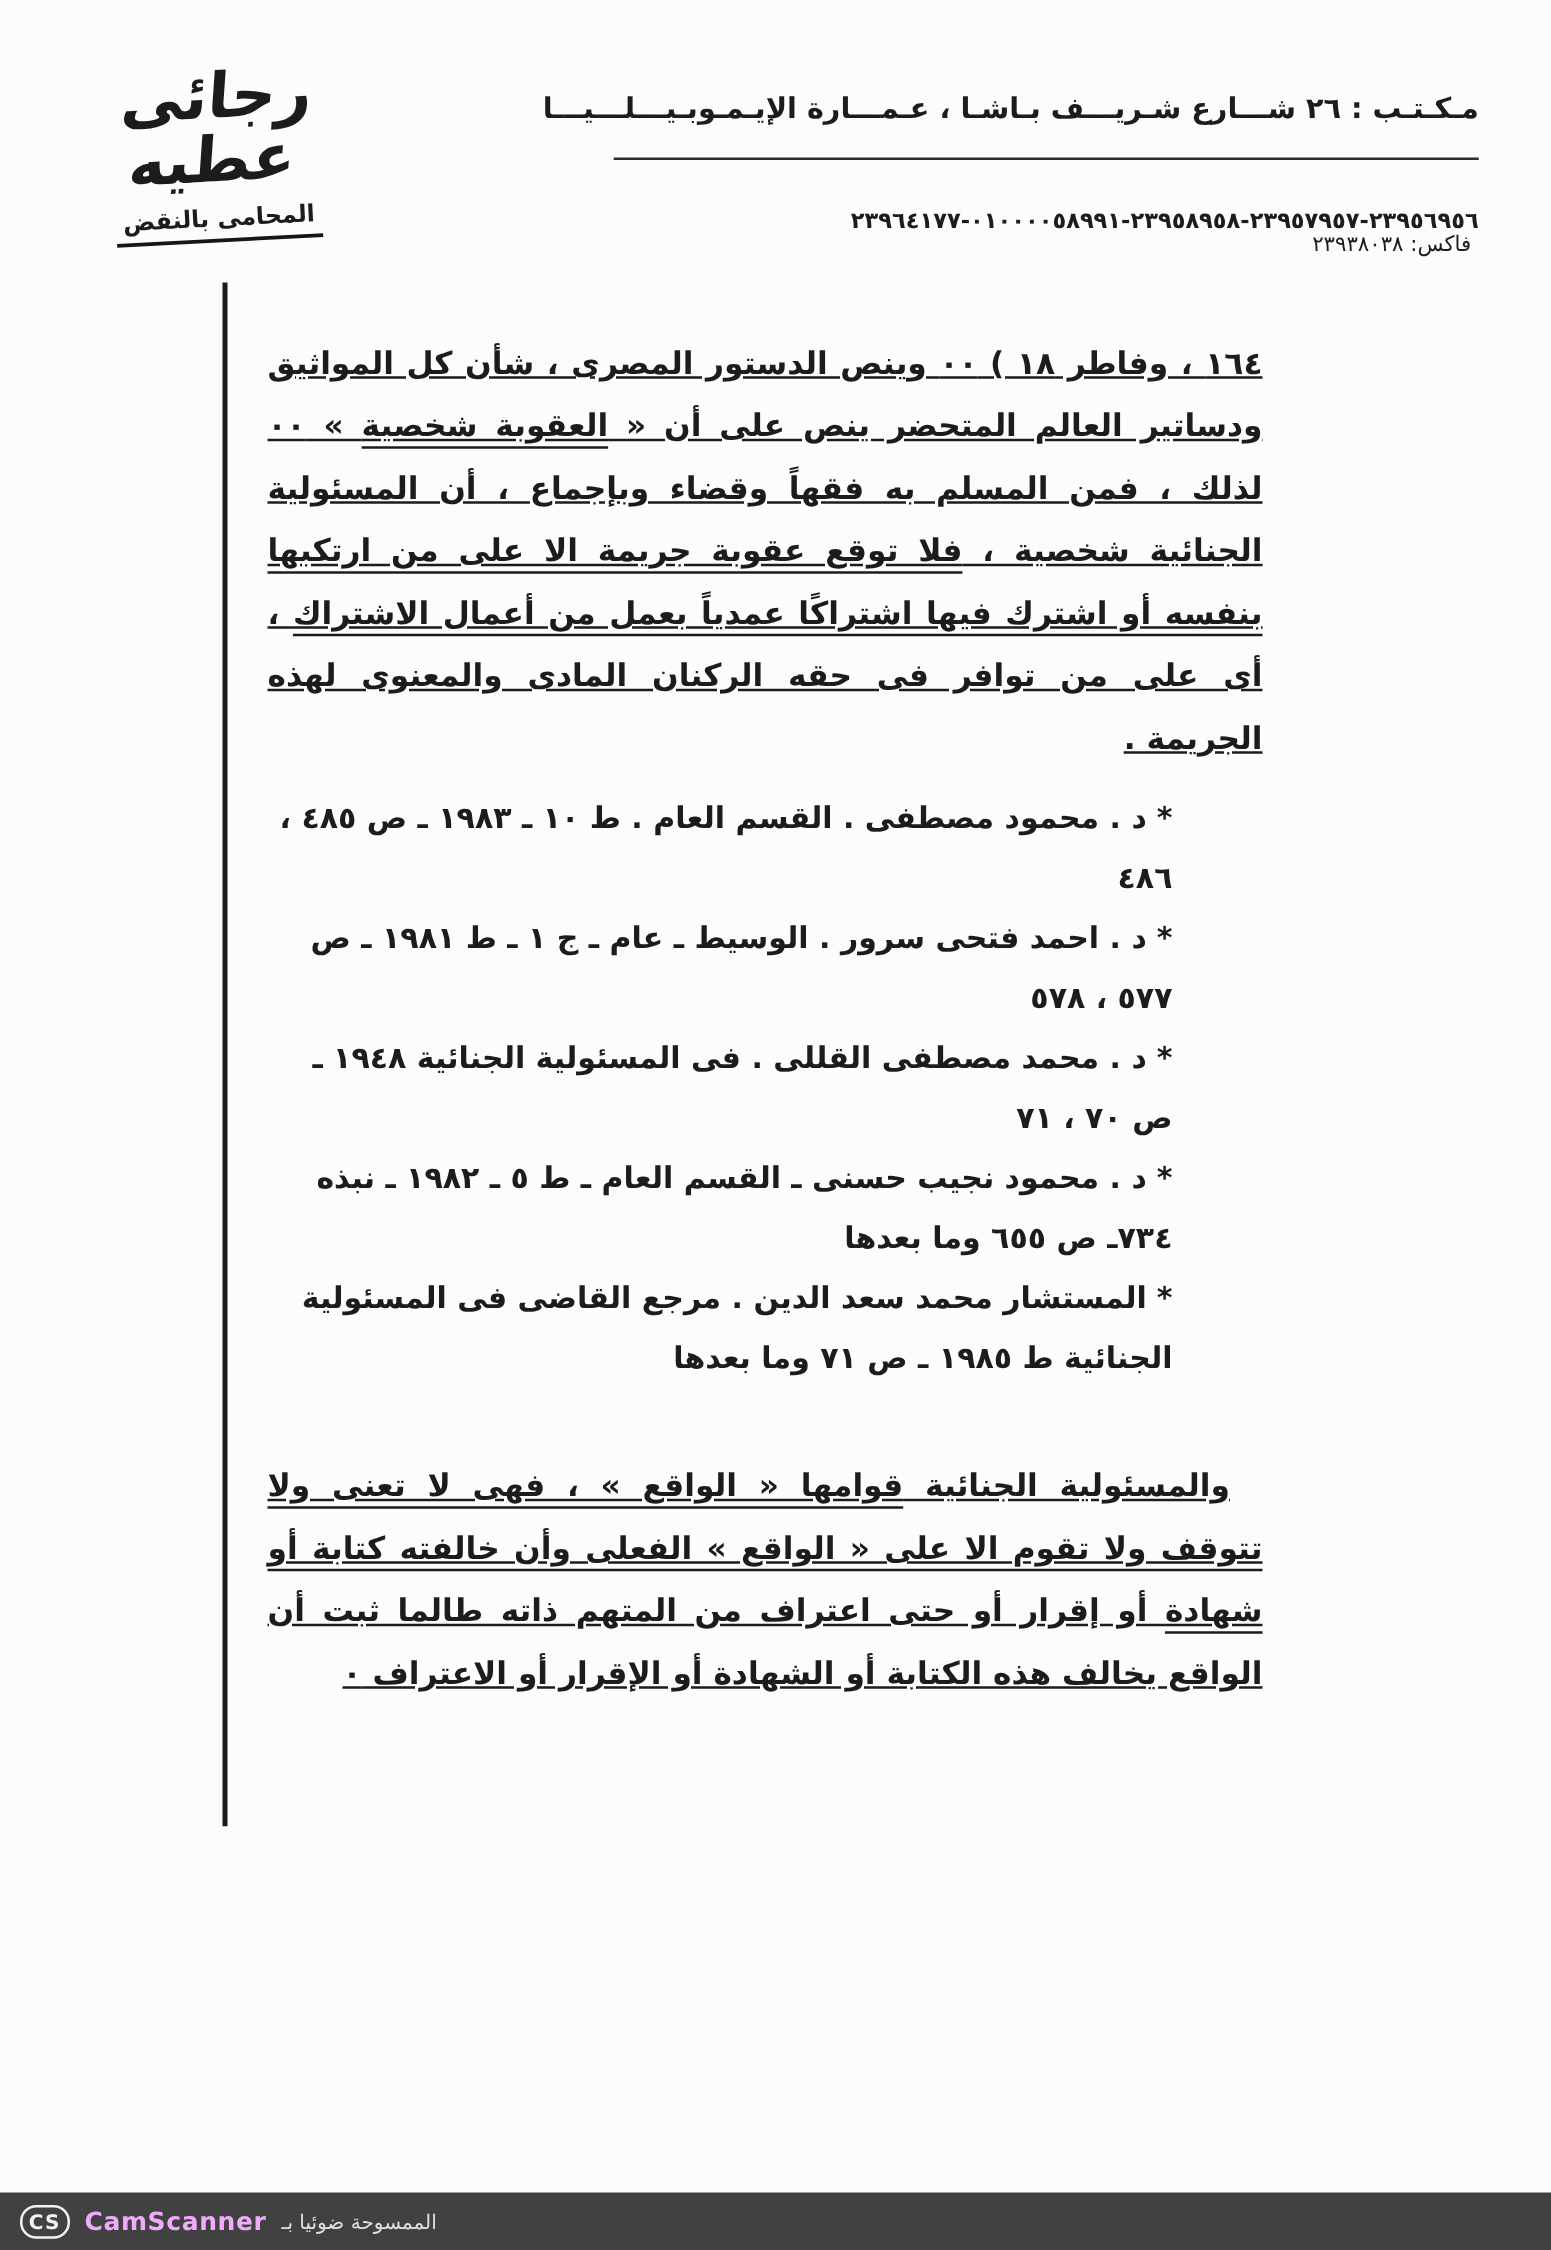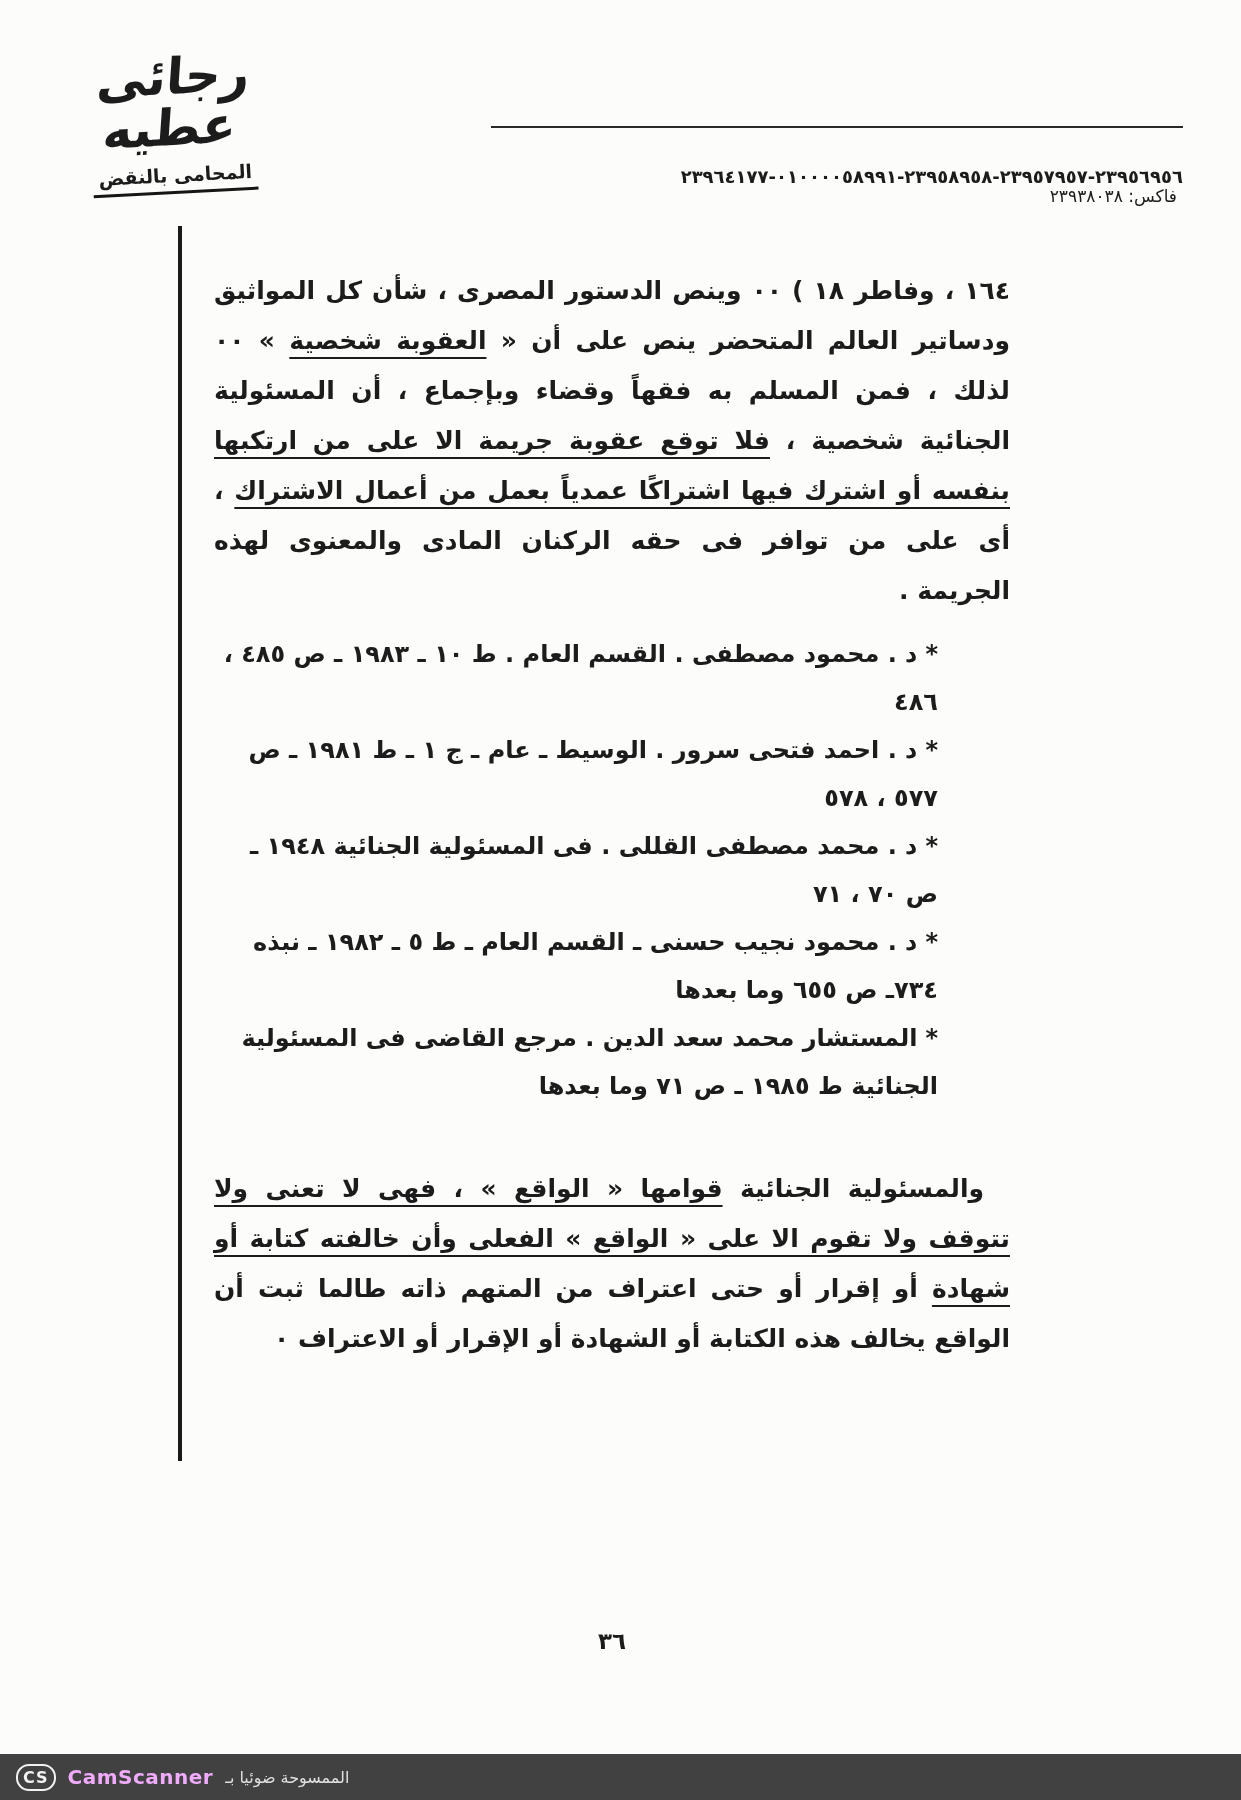--- a/index.html
+++ b/index.html
@@ -22,21 +22,21 @@
   .office-line{position:absolute;top:74px;right:58px;direction:rtl;font-size:23px;font-weight:bold;white-space:nowrap;}
   .office-rule{position:absolute;top:126px;right:58px;width:692px;height:2px;background:#2a2a2a;}
   .phones{position:absolute;top:150px;right:58px;direction:rtl;font-size:18px;font-weight:bold;letter-spacing:0.5px;margin-top:16px;}
   .fax{position:absolute;top:186px;right:64px;direction:rtl;font-size:17px;font-weight:normal;}
 
   
   .margin-line{position:absolute;top:226px;left:178px;width:4px;height:1235px;background:#1a1a1a;}
 
   
   .column{position:absolute;top:266px;right:231px;width:796px;direction:rtl;}
-  .para{font-size:25px;font-weight:bold;line-height:50px;text-align:justify;text-justify:inter-word;margin-bottom:10px;}
+  .para{font-size:25px;font-weight:bold;line-height:50px;text-align:justify;text-justify:inter-word;margin-bottom:10px;text-decoration:underline;}
   .u{text-decoration:underline;text-decoration-thickness:2px;text-underline-offset:8px;}
   .footnotes{margin:14px 72px 0 0;font-size:24px;font-weight:bold;line-height:48px;text-align:right;}
   .footnote{margin:0;}
   .fn-marker{display:inline-block;margin-left:8px;}
   .closing{margin-top:54px;text-indent:26px;}
 
   .page-number{position:absolute;top:1628px;right:231px;width:796px;text-align:center;font-size:23px;font-weight:bold;}
 
   
   .cam-bar{position:absolute;left:0;right:0;bottom:0;height:46px;background:#414141;display:flex;align-items:center;gap:12px;padding:0 16px;}
@@ -47,41 +47,41 @@
 </head>
 <body>
 
 <div class="page">
 
   <div class="logo">
     <div class="logo-name">رجائى عطيه</div>
     <div class="logo-title">المحامى بالنقض</div>
   </div>
 
+  <div class="office-line">مـكـتـب : ٢٦ شـــارع شـريـــف بـاشـا ، عـمـــارة الإيـمـوبـيـــلـــيـــا</div>
   <div class="office-rule"></div>
   <div class="phones">٢٣٩٥٦٩٥٦-٢٣٩٥٧٩٥٧-٢٣٩٥٨٩٥٨-٠١٠٠٠٠٥٨٩٩١-٢٣٩٦٤١٧٧</div>
   <div class="fax">فاكس: ٢٣٩٣٨٠٣٨</div>
 
   <div class="margin-line"></div>
 
   <div class="column">
     <div>
         <p class="para"><span>١٦٤ ، وفاطر ١٨ ) ٠٠ وينص الدستور المصرى ، شأن كل المواثيق ودساتير العالم المتحضر ينص على أن « </span><span class="u">العقوبة شخصية</span><span> » ٠٠ لذلك ، فمن المسلم به فقهاً وقضاء وبإجماع ، أن المسئولية الجنائية شخصية ، </span><span class="u">فلا توقع عقوبة جريمة الا على من ارتكبها بنفسه أو اشترك فيها اشتراكًا عمدياً بعمل من أعمال الاشتراك</span><span> ، أى على من توافر فى حقه الركنان المادى والمعنوى لهذه الجريمة .</span></p>
       </div>
     <div class="footnotes">
         <div class="footnote"><span class="fn-marker">*</span><span>د . محمود مصطفى . القسم العام . ط ١٠ ـ ١٩٨٣ ـ ص ٤٨٥ ، ٤٨٦</span></div>
         <div class="footnote"><span class="fn-marker">*</span><span>د . احمد فتحى سرور . الوسيط ـ عام ـ ج ١ ـ ط ١٩٨١ ـ ص ٥٧٧ ، ٥٧٨</span></div>
         <div class="footnote"><span class="fn-marker">*</span><span>د . محمد مصطفى القللى . فى المسئولية الجنائية ١٩٤٨ ـ ص ٧٠ ، ٧١</span></div>
         <div class="footnote"><span class="fn-marker">*</span><span>د . محمود نجيب حسنى ـ القسم العام ـ ط ٥ ـ ١٩٨٢ ـ نبذه ٧٣٤ـ ص ٦٥٥ وما بعدها</span></div>
         <div class="footnote"><span class="fn-marker">*</span><span>المستشار محمد سعد الدين . مرجع القاضى فى المسئولية الجنائية ط ١٩٨٥ ـ ص ٧١ وما بعدها</span></div>
       </div>
     <p class="para closing"><span>والمسئولية الجنائية </span><span class="u">قوامها « الواقع » ، فهى لا تعنى ولا تتوقف ولا تقوم الا على « الواقع » الفعلى وأن خالفته كتابة أو شهادة</span><span> أو إقرار أو حتى اعتراف من المتهم ذاته طالما ثبت أن الواقع يخالف هذه الكتابة أو الشهادة أو الإقرار أو الاعتراف ٠</span></p>
   </div>
 
-  <div class="page-number">٣٦</div>
 
   <div class="cam-bar">
     <span class="cs-box">CS</span>
     <span class="cs-brand">CamScanner</span>
     <span class="cs-scanned">الممسوحة ضوئيا بـ</span>
   </div>
 
 </div>
 
 </body></html>

